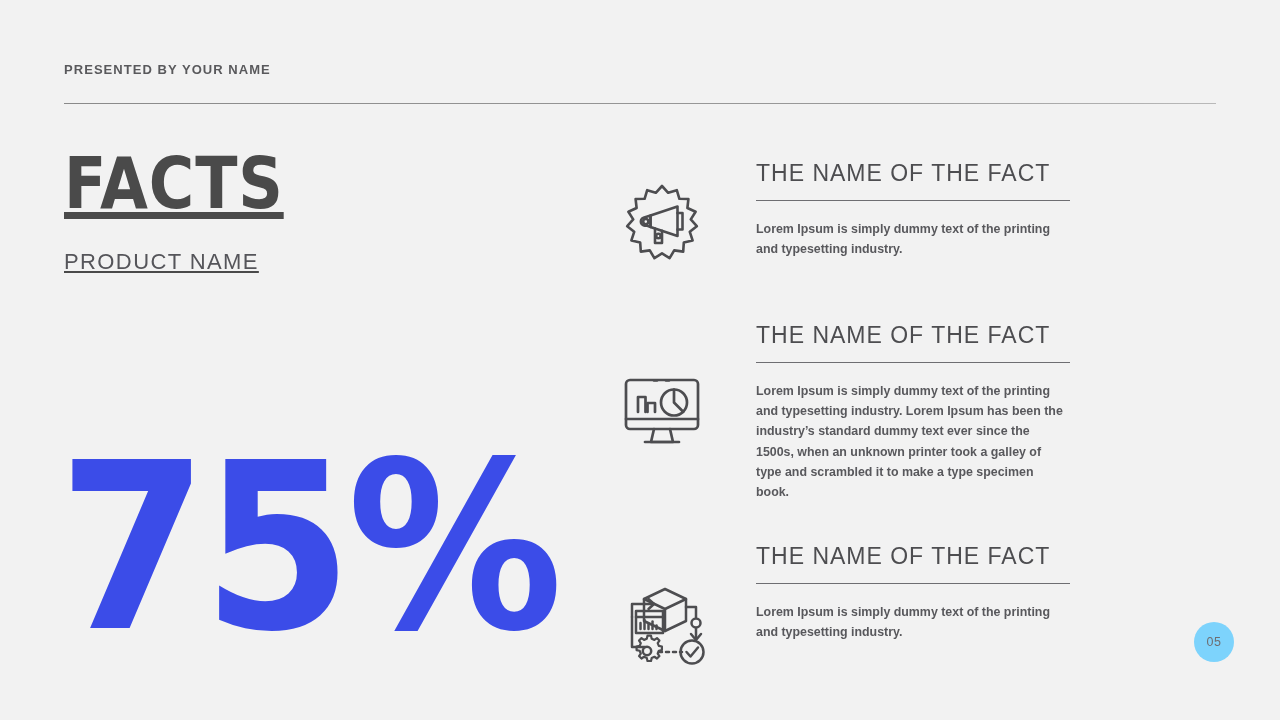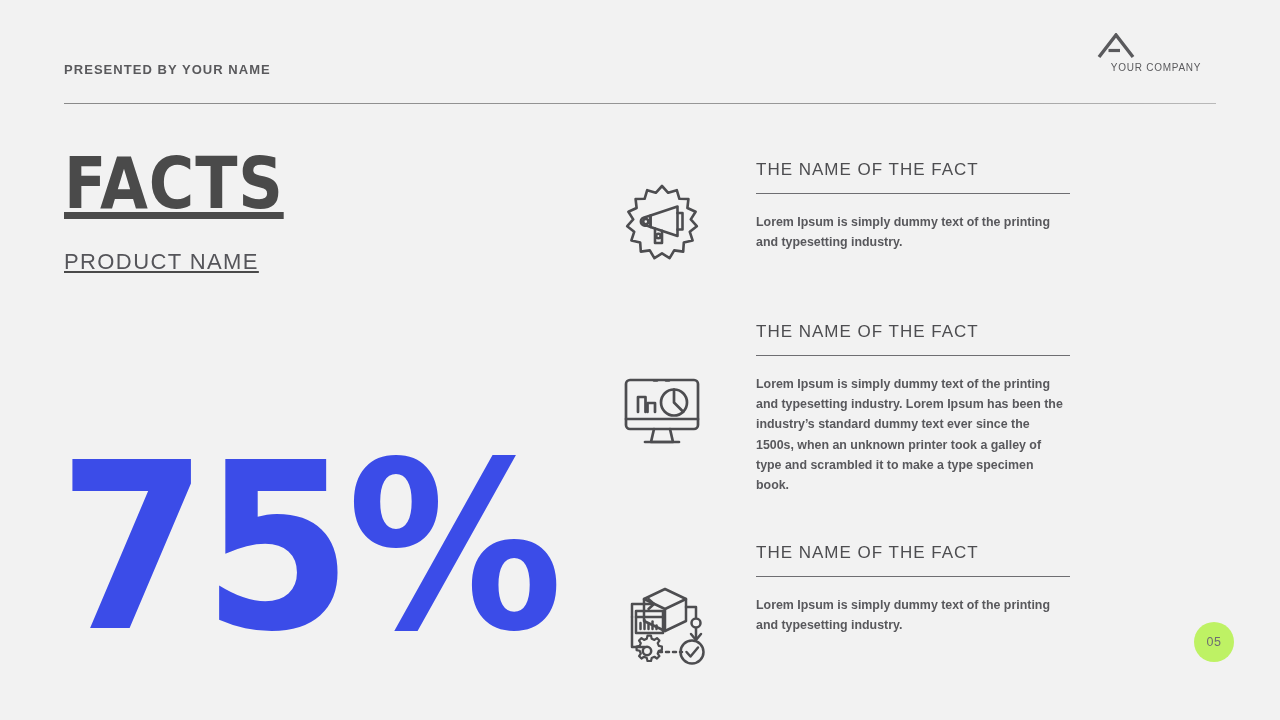--- a/index.html
+++ b/index.html
@@ -99,21 +99,21 @@
     display:flex;
     justify-content:center;
     align-items:center;
   }
   .fact-1 .fact-icon { padding-top:22px; }
   .fact-2 .fact-icon { padding-top:52px; }
   .fact-3 .fact-icon { padding-top:40px; }
 
   .fact-body { flex:1 1 auto; padding-left:42px; }
   .fact-title {
-    font-size:17px;
+    font-size:23px;
     letter-spacing:1.0px;
     color:#4d4d50;
     font-weight:400;
     white-space:nowrap;
   }
   .fact-rule {
     margin-top:13px;
     width:314px;
     height:1px;
     background:#6e6e72;
@@ -127,47 +127,37 @@
     font-weight:bold;
   }
   .fact-2 .fact-text { width:312px; }
 
   
   .page-badge {
     position:absolute;
     right:46px; bottom:58px;
     width:40px; height:40px;
     border-radius:50%;
-    background:#bef264;
+    background:#7dd3fc;
     display:flex;
     align-items:center;
     justify-content:center;
     font-size:12.5px;
     letter-spacing:0.5px;
     color:#6e6e72;
   }
 
   .ico { display:block; }
 </style>
 </head>
 <body>
 
 <div class="header">
   <div class="presented-by">PRESENTED BY YOUR NAME</div>
 
-  <div class="brand">
-    <span class="brand-logo">
-      <svg class="ico" width="40" height="26" viewBox="0 0 40 26" fill="none">
-        <path d="M3 24 L20 2 L37 24" stroke="#5a5a5d" stroke-width="3.4" stroke-linejoin="miter" fill="none"></path>
-        <path d="M12.5 17.5 L24 17.5" stroke="#5a5a5d" stroke-width="3.2"></path>
-        <path d="M14 22.5 L27.5 22.5" stroke="#f2f2f2" stroke-width="5"></path>
-      </svg>
-    </span>
-    <div class="brand-name">YOUR COMPANY</div>
-  </div>
 
   <div class="header-rule"></div>
 </div>
 
 <div class="left-col">
   <div class="facts-title">FACTS</div>
   <div class="product-name">PRODUCT NAME</div>
 </div>
 
 <div class="big-stat">75%</div>

